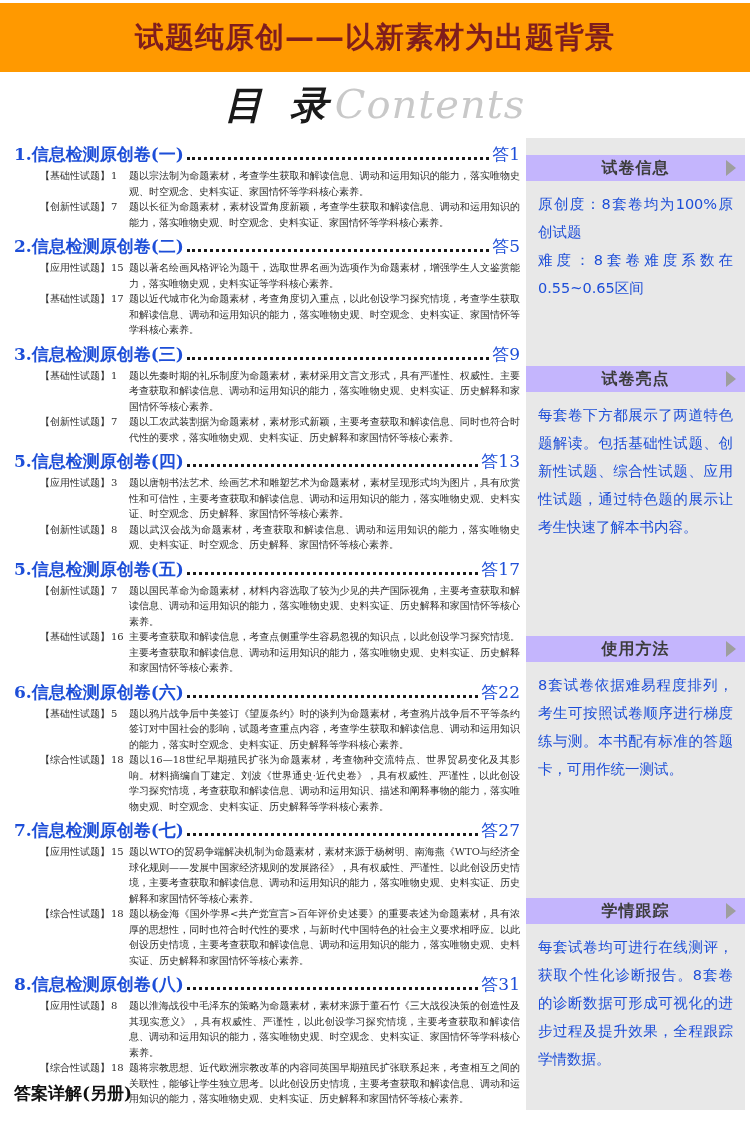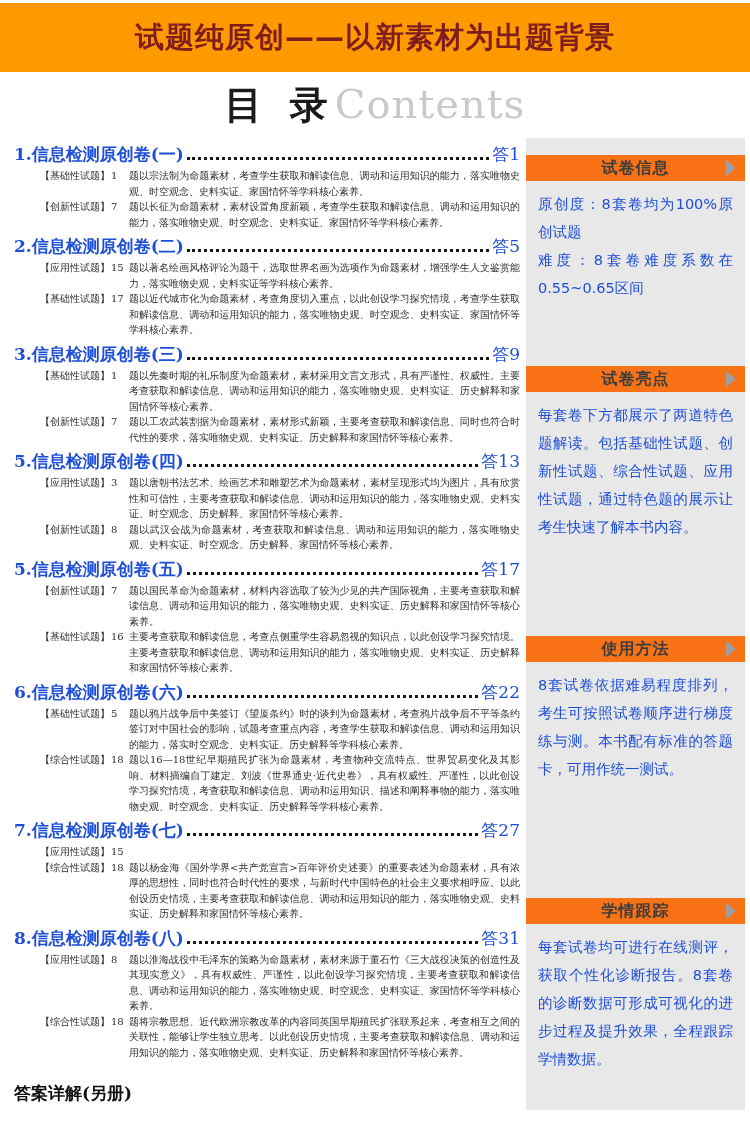--- a/index.html
+++ b/index.html
@@ -12,21 +12,21 @@
   .banner{
     position:absolute;left:0;top:3px;width:750px;height:69px;
     background:#FF9900;display:flex;align-items:center;justify-content:center;
   }
   .banner-title{
     font-family:"DejaVu Sans","Liberation Sans",sans-serif;
     font-weight:bold;font-size:29px;color:#7f1d1d;letter-spacing:1px;
   }
   
   .doc-title{
-    position:absolute;left:0;top:80px;width:750px;text-align:center;white-space:nowrap;
+    position:absolute;left:0;top:80px;width:750px;text-align:center;white-space:nowrap;font-style:italic;
   }
   .doc-title-cn{
     font-size:38px;font-weight:bold;color:#1a1a1a;letter-spacing:7px;
   }
   .doc-title-en{
     font-size:40px;color:#c9c9c9;letter-spacing:1px;
   }
   
   .main{
     position:absolute;left:14px;top:138px;width:506px;color:#222;
@@ -49,21 +49,21 @@
   .footer-title{
     position:absolute;left:14px;top:1082px;font-size:17px;font-weight:bold;color:#101010;
   }
   
   .sidebar{
     position:absolute;left:526px;top:138px;width:219px;height:972px;background:#e8e8e8;
   }
   .sb-section{position:absolute;left:0;right:0;}
   .sb-0{top:17px}.sb-1{top:228px}.sb-2{top:498px}.sb-3{top:760px}
   .sb-header{
-    height:26px;background:#f97316;position:relative;
+    height:26px;background:#c4b5fd;position:relative;
     display:flex;align-items:center;justify-content:center;
   }
   .sb-title{
     font-family:"DejaVu Sans","Liberation Sans",sans-serif;
     font-size:16px;font-weight:bold;color:#3c3c3c;letter-spacing:1px;
   }
   .sb-arrow{
     position:absolute;right:9px;top:50%;transform:translateY(-50%);
     width:0;height:0;border-left:10px solid #9e9e9e;
     border-top:8px solid transparent;border-bottom:8px solid transparent;
@@ -198,20 +198,21 @@
 
   <div class="toc-section">
     <div class="toc-heading">
       <span>7.信息检测原创卷(七)</span>
       <span class="leader"></span>
       <span class="toc-page">答27</span>
     </div>
     <div class="toc-item">
       <span class="item-label">【应用性试题】</span>
       <span class="item-num">15</span>
+      <span class="item-text">题以WTO的贸易争端解决机制为命题素材，素材来源于杨树明、南海燕《WTO与经济全球化规则——发展中国家经济规则的发展路径》，具有权威性、严谨性。以此创设历史情境，主要考查获取和解读信息、调动和运用知识的能力，落实唯物史观、史料实证、历史解释和家国情怀等核心素养。</span>
     </div>
     <div class="toc-item">
       <span class="item-label">【综合性试题】</span>
       <span class="item-num">18</span>
       <span class="item-text">题以杨金海《国外学界&lt;共产党宣言&gt;百年评价史述要》的重要表述为命题素材，具有浓厚的思想性，同时也符合时代性的要求，与新时代中国特色的社会主义要求相呼应。以此创设历史情境，主要考查获取和解读信息、调动和运用知识的能力，落实唯物史观、史料实证、历史解释和家国情怀等核心素养。</span>
     </div>
   </div>
 
   <div class="toc-section">
     <div class="toc-heading">

